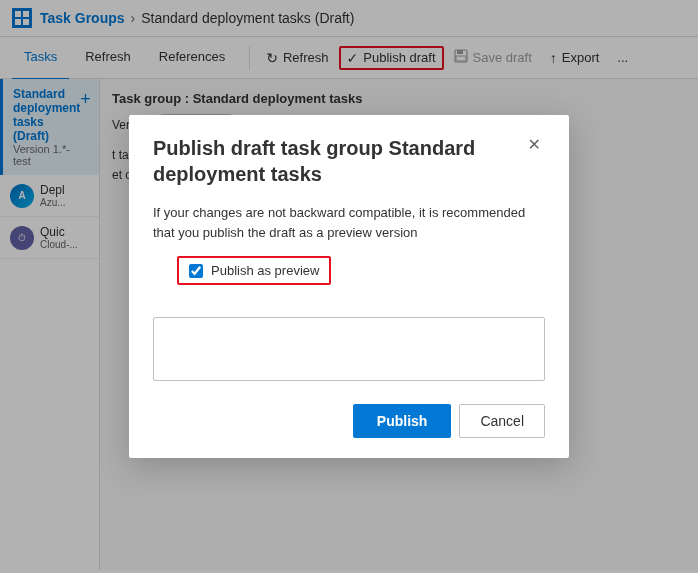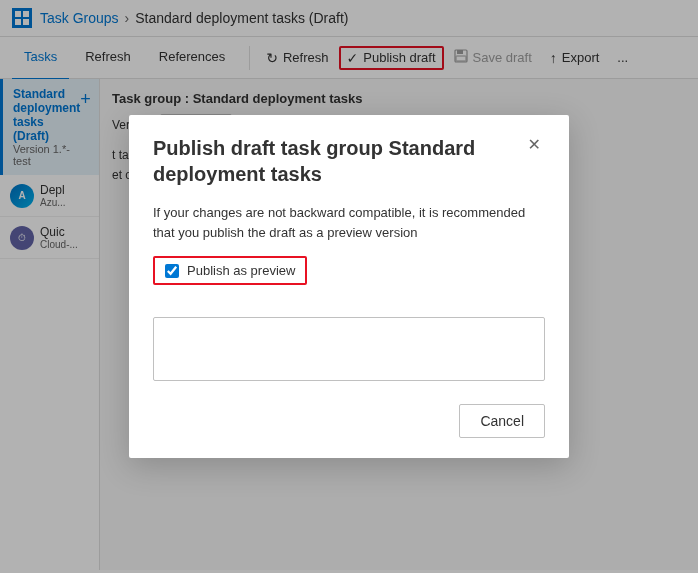--- a/index.html
+++ b/index.html
@@ -33,20 +33,21 @@
     .breadcrumb {
       display: flex;
       align-items: center;
       font-size: 14px;
       color: #333;
     }
     .breadcrumb-link {
       color: #0078d4;
       cursor: pointer;
       text-decoration: none;
+      font-weight: bold;
     }
     .breadcrumb-sep {
       margin: 0 6px;
       color: #666;
     }
     .breadcrumb-current {
       color: #333;
     }
 
     
@@ -232,20 +233,21 @@
       margin-bottom: 14px;
     }
     .modal-checkbox-row {
       display: flex;
       align-items: center;
       margin-bottom: 16px;
       border: 2px solid #e81123;
       padding: 6px 10px;
       display: inline-flex;
       border-radius: 2px;
+      margin-left: 24px;
     }
     .modal-checkbox {
       width: 14px;
       height: 14px;
       margin-right: 8px;
       accent-color: #0078d4;
       cursor: pointer;
     }
     .modal-checkbox-label {
       font-size: 13px;
@@ -427,16 +429,17 @@
     </div>
     <p class="modal-body-text">If your changes are not backward compatible, it is recommended that you publish the draft as a preview version</p>
     <div style="margin-bottom:16px;">
       <label class="modal-checkbox-row" style="display:inline-flex;align-items:center;border:2px solid #e81123;padding:5px 10px;border-radius:2px;cursor:pointer;">
         <input type="checkbox" class="modal-checkbox" checked="" style="">
         <span class="modal-checkbox-label">Publish as preview</span>
       </label>
     </div>
     <textarea class="modal-comment-input" style=""></textarea>
     <div class="modal-footer">
+      <button class="btn-primary">Publish</button>
       <button class="btn-secondary">Cancel</button>
     </div>
   </div>
 </div>
 
 </body></html>

